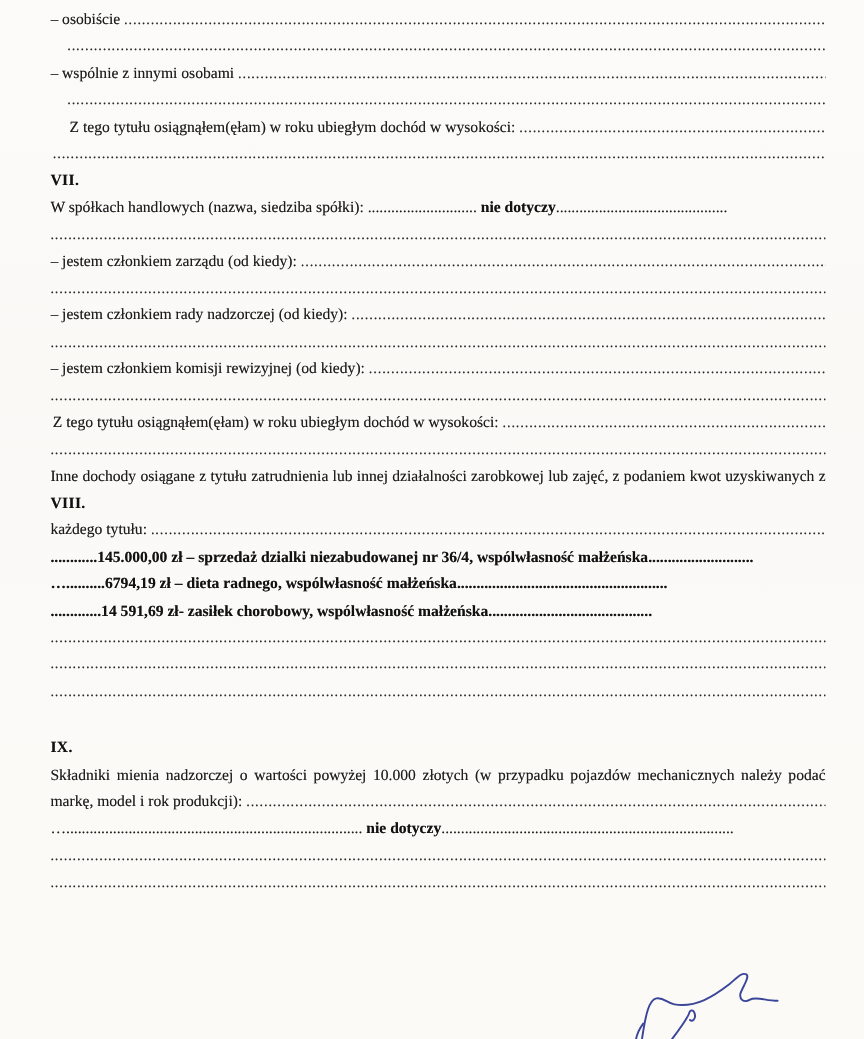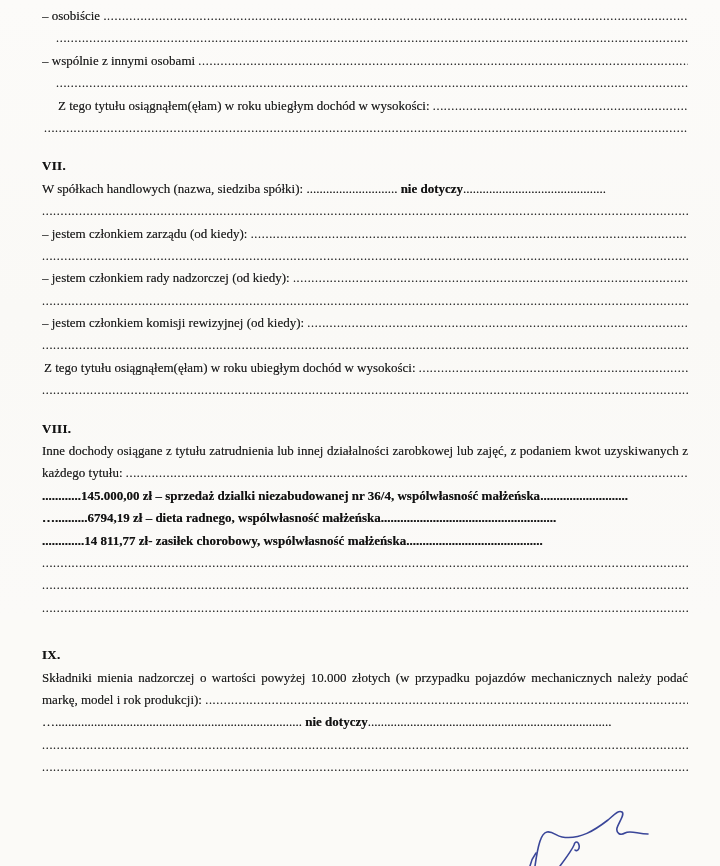--- a/index.html
+++ b/index.html
@@ -33,21 +33,20 @@
   .line > span { flex: 0 0 auto; white-space: pre; }
   .line > .dotfill {
     flex: 1 1 auto;
     overflow: hidden;
     color: #2c2c2c;
     letter-spacing: 0.7px;
     font-size: 12px;
   }
   .heading {
     font-weight: 700;
-    margin-top: 16px;
     letter-spacing: 0.3px;
   }
   .heading-lg { margin-top: 25px; }
   .justify {
     display: block;
     text-align: justify;
     text-align-last: justify;
     white-space: normal;
     word-spacing: -0.4px;
   }
@@ -78,26 +77,26 @@
       <div class="line"><span>W spółkach handlowych (nazwa, siedziba spółki): </span><span>............................ </span><span class="b">nie dotyczy</span><span>............................................</span></div>
       <div class="line"><span class="dotfill">....................................................................................................................................................................................................................................................................................................................................................................................................................................................................................................................</span></div>
       <div class="line"><span>– jestem członkiem zarządu (od kiedy): </span><span class="dotfill">....................................................................................................................................................................................................................................................................................................................................................................................................................................................................................................................</span></div>
       <div class="line"><span class="dotfill">....................................................................................................................................................................................................................................................................................................................................................................................................................................................................................................................</span></div>
       <div class="line"><span>– jestem członkiem rady nadzorczej (od kiedy): </span><span class="dotfill">....................................................................................................................................................................................................................................................................................................................................................................................................................................................................................................................</span></div>
       <div class="line"><span class="dotfill">....................................................................................................................................................................................................................................................................................................................................................................................................................................................................................................................</span></div>
       <div class="line"><span>– jestem członkiem komisji rewizyjnej (od kiedy): </span><span class="dotfill">....................................................................................................................................................................................................................................................................................................................................................................................................................................................................................................................</span></div>
       <div class="line"><span class="dotfill">....................................................................................................................................................................................................................................................................................................................................................................................................................................................................................................................</span></div>
       <div class="line" style="padding-left: 2px;"><span>Z tego tytułu osiągnąłem(ęłam) w roku ubiegłym dochód w wysokości: </span><span class="dotfill">....................................................................................................................................................................................................................................................................................................................................................................................................................................................................................................................</span></div>
       <div class="line"><span class="dotfill">....................................................................................................................................................................................................................................................................................................................................................................................................................................................................................................................</span></div>
+      <div class="line justify"><span>Inne dochody osiągane z tytułu zatrudnienia lub innej działalności zarobkowej lub zajęć, z podaniem kwot uzyskiwanych z</span></div>
       <div class="line heading"><span class="b">VIII.</span></div>
-      <div class="line justify"><span>Inne dochody osiągane z tytułu zatrudnienia lub innej działalności zarobkowej lub zajęć, z podaniem kwot uzyskiwanych z</span></div>
       <div class="line"><span>każdego tytułu: </span><span class="dotfill">....................................................................................................................................................................................................................................................................................................................................................................................................................................................................................................................</span></div>
       <div class="line boldline"><span class="b">............</span><span class="b">145.000,00 zł – sprzedaż dzialki niezabudowanej nr 36/4, wspólwłasność małżeńska</span><span class="b">...........................</span></div>
       <div class="line boldline"><span class="b">…..........</span><span class="b">6794,19 zł – dieta radnego, wspólwłasność małżeńska</span><span class="b">......................................................</span></div>
-      <div class="line boldline"><span class="b">.............</span><span class="b">14 811,77 zł- zasiłek chorobowy, wspólwłasność małżeńska</span><span class="b">..........................................</span></div>
+      <div class="line boldline"><span class="b">.............</span><span class="b">14 591,69 zł- zasiłek chorobowy, wspólwłasność małżeńska</span><span class="b">..........................................</span></div>
       <div class="line"><span class="dotfill">....................................................................................................................................................................................................................................................................................................................................................................................................................................................................................................................</span></div>
       <div class="line"><span class="dotfill">....................................................................................................................................................................................................................................................................................................................................................................................................................................................................................................................</span></div>
       <div class="line"><span class="dotfill">....................................................................................................................................................................................................................................................................................................................................................................................................................................................................................................................</span></div>
       <div class="line heading heading-lg"><span class="b">IX.</span></div>
       <div class="line justify"><span>Składniki mienia nadzorczej o wartości powyżej 10.000 złotych (w przypadku pojazdów mechanicznych należy podać</span></div>
       <div class="line"><span>markę, model i rok produkcji): </span><span class="dotfill">....................................................................................................................................................................................................................................................................................................................................................................................................................................................................................................................</span></div>
       <div class="line"><span>…............................................................................ </span><span class="b">nie dotyczy</span><span>...........................................................................</span></div>
       <div class="line"><span class="dotfill">....................................................................................................................................................................................................................................................................................................................................................................................................................................................................................................................</span></div>
       <div class="line"><span class="dotfill">....................................................................................................................................................................................................................................................................................................................................................................................................................................................................................................................</span></div>
     </div>

